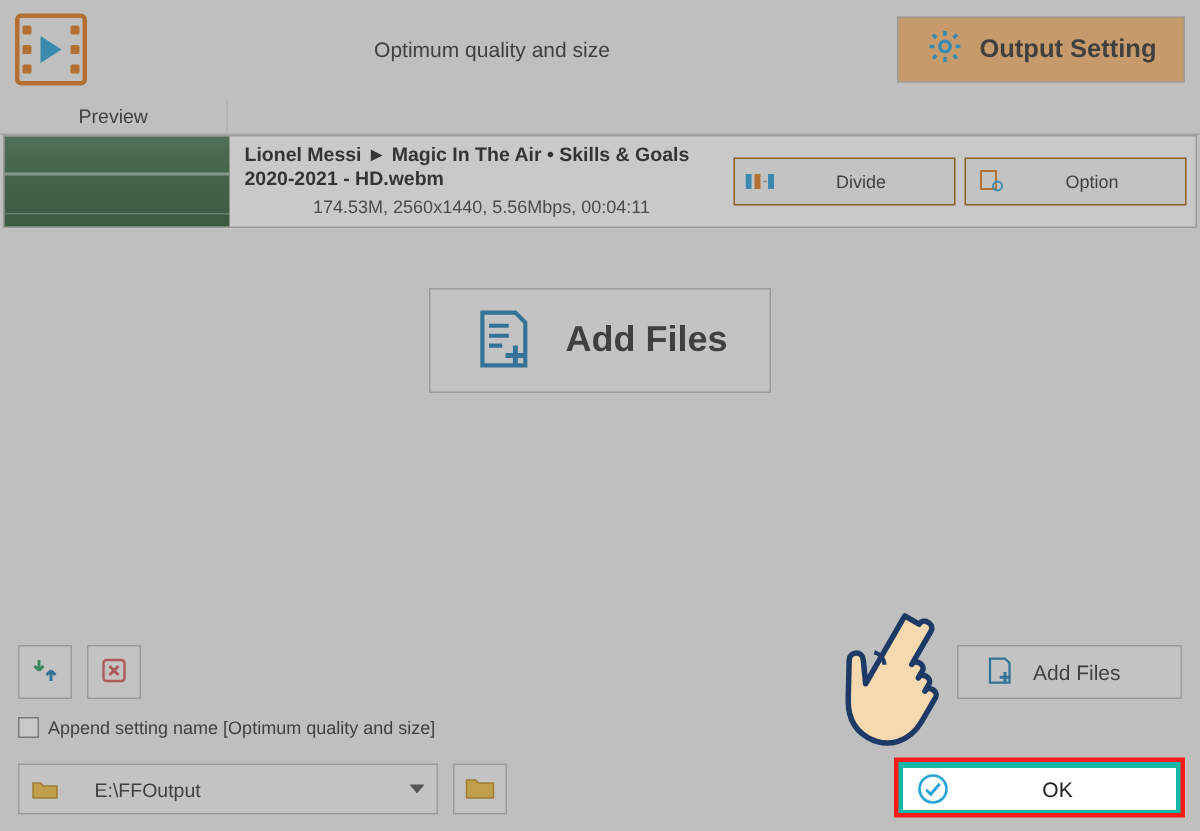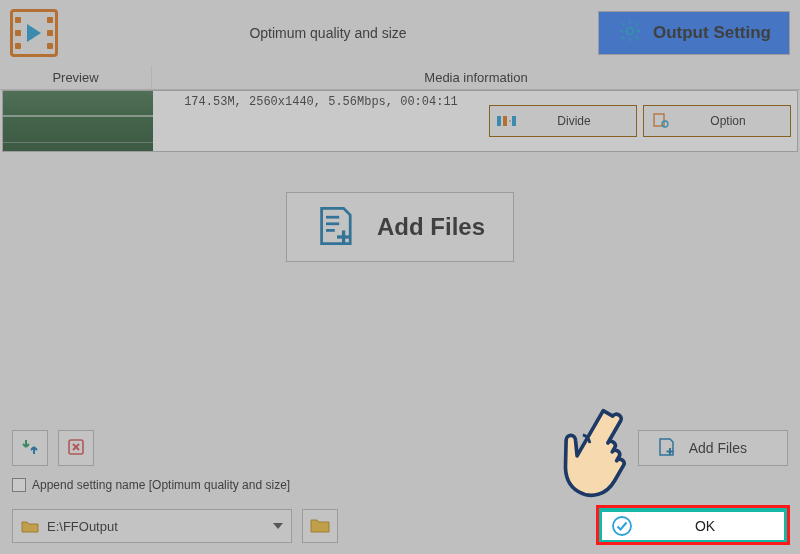--- a/index.html
+++ b/index.html
@@ -7,37 +7,37 @@
   .overlay { position: absolute; inset: 0; background: rgba(90,90,90,0.33); z-index: 50; pointer-events: none; }
 
   
   .topbar { display: flex; align-items: center; height: 66px; padding: 8px 10px; gap: 10px; }
   .logo { width: 48px; height: 48px; border: 3px solid #e07a1f; border-radius: 4px; display: flex; }
   .logo .filmstrip { width: 10px; display: flex; flex-direction: column; justify-content: space-around; padding: 2px 0; }
   .logo .filmstrip span { width: 6px; height: 6px; background: #e07a1f; margin: 0 auto; border-radius: 1px; }
   .logo .play { flex: 1; display: flex; align-items: center; justify-content: center; }
   .logo .play .tri { width: 0; height: 0; border-left: 14px solid #2aa3d8; border-top: 9px solid transparent; border-bottom: 9px solid transparent; }
   .quality-label { flex: 1; text-align: center; font-size: 14px; color: #333; }
-  .output-btn { display: flex; align-items: center; gap: 10px; border: 1px solid #bbb; background: #3b82f6; padding: 8px 18px; height: 44px; font-size: 17px; font-weight: bold; color: #333; }
+  .output-btn { display: flex; align-items: center; gap: 10px; border: 1px solid #bbb; background: #fdba74; padding: 8px 18px; height: 44px; font-size: 17px; font-weight: bold; color: #333; }
   .gear-icon svg { width: 26px; height: 26px; }
 
   
   .col-headers { display: flex; border-bottom: 1px solid #ccc; }
   .col-headers .ch { font-size: 13px; color: #333; text-align: center; padding: 4px 0; border-right: 1px solid #ddd; }
   .col-headers .ch-preview { width: 152px; }
   .col-headers .ch-media { flex: 1; border-right: none; }
 
   
   .media-row { display: flex; border: 1px solid #bbb; background: #fff; height: 62px; margin: 0 2px; }
   .thumb { width: 150px; height: 100%; background: linear-gradient(to bottom, #4a7a55 0%, #3a6a45 40%, #2f5a38 100%); position: relative; overflow: hidden; }
   .thumb::before { content:""; position:absolute; left:0; right:0; top:40%; height:2px; background:rgba(255,255,255,0.5); }
   .thumb::after { content:""; position:absolute; left:0; right:0; bottom:8px; height:1px; background:rgba(255,255,255,0.3); }
   .media-info { flex: 1; padding: 4px 10px; display:flex; flex-direction:column; justify-content:space-between; }
   .media-title { font-size: 13px; font-weight: bold; color: #222; line-height: 1.25; }
-  .media-meta { font-size: 12px; color: #444; text-align: center; padding-bottom: 2px; font-family: Liberation Mono, monospace; }
+  .media-meta { font-size: 12px; color: #444; text-align: center; padding-bottom: 2px; }
   .media-actions { display: flex; gap: 6px; align-items: center; padding-right: 6px; }
   .ma-btn { flex: 1; border: 1px solid #a16207; background: #f7f7f7; height: 32px; display: flex; align-items: center; font-size: 12px; color: #333; }
   .ma-btn .ico { width: 34px; display:flex; align-items:center; justify-content:center; }
   .ma-btn .lbl { flex:1; text-align:center; padding-right:12px; }
 
   
   .add-big-wrap { display:flex; justify-content:center; margin-top: 40px; }
   .add-big { display:flex; align-items:center; gap:18px; border:1px solid #bbb; background:#f7f7f7; padding: 10px 28px; height: 70px; }
   .add-big .ico svg { width: 44px; height: 44px; }
   .add-big .lbl { font-size: 24px; font-weight: bold; color: #333; }
@@ -95,26 +95,26 @@
           <circle cx="12" cy="12" r="3.2"></circle>
           <path d="M12 2.5v3M12 18.5v3M4.6 4.6l2.1 2.1M17.3 17.3l2.1 2.1M2.5 12h3M18.5 12h3M4.6 19.4l2.1-2.1M17.3 6.7l2.1-2.1"></path>
         </svg>
     </span>
     <span>Output Setting</span>
   </button>
 </div>
 
 <div class="col-headers">
   <div class="ch ch-preview">Preview</div>
-  <div class="ch ch-media">Media information</div>
 </div>
 
 <div class="media-row">
   <div class="thumb"></div>
   <div class="media-info">
+    <div class="media-title">Lionel Messi ► Magic In The Air • Skills &amp; Goals 2020-2021 - HD.webm</div>
     <div class="media-meta">174.53M, 2560x1440, 5.56Mbps, 00:04:11</div>
   </div>
   <div class="media-actions">
     <button class="ma-btn" style="width:140px">
       <span class="ico">
         <svg width="20" height="14" viewBox="0 0 20 14">
             <rect x="0" y="2" width="4" height="10" fill="#2aa3d8"></rect>
             <rect x="6" y="2" width="4" height="10" fill="#e07a1f"></rect>
             <line x1="12" y1="7" x2="14" y2="7" stroke="#888"></line>
             <rect x="15" y="2" width="4" height="10" fill="#2aa3d8"></rect>
@@ -184,21 +184,21 @@
   </div>
 
   <div class="row2">
     <span class="chk"></span>
     <span>Append setting name [Optimum quality and size]</span>
   </div>
 
   <div class="row3">
     <div class="left3">
       <div class="path-dd">
-        <span style="display:flex;align-items:flex-start;gap:8px">
+        <span style="display:flex;align-items:flex-start;gap:24px">
           <svg width="18" height="14" viewBox="0 0 18 14">
               <path d="M1 3 h5 l2 2 h9 v8 h-16 z" fill="#f0c040" stroke="#c09020"></path>
             </svg>
           <span>E:\FFOutput</span>
         </span>
         <span class="caret"></span>
       </div>
       <button class="folder-btn">
         <span>
           <svg width="20" height="16" viewBox="0 0 20 16">

